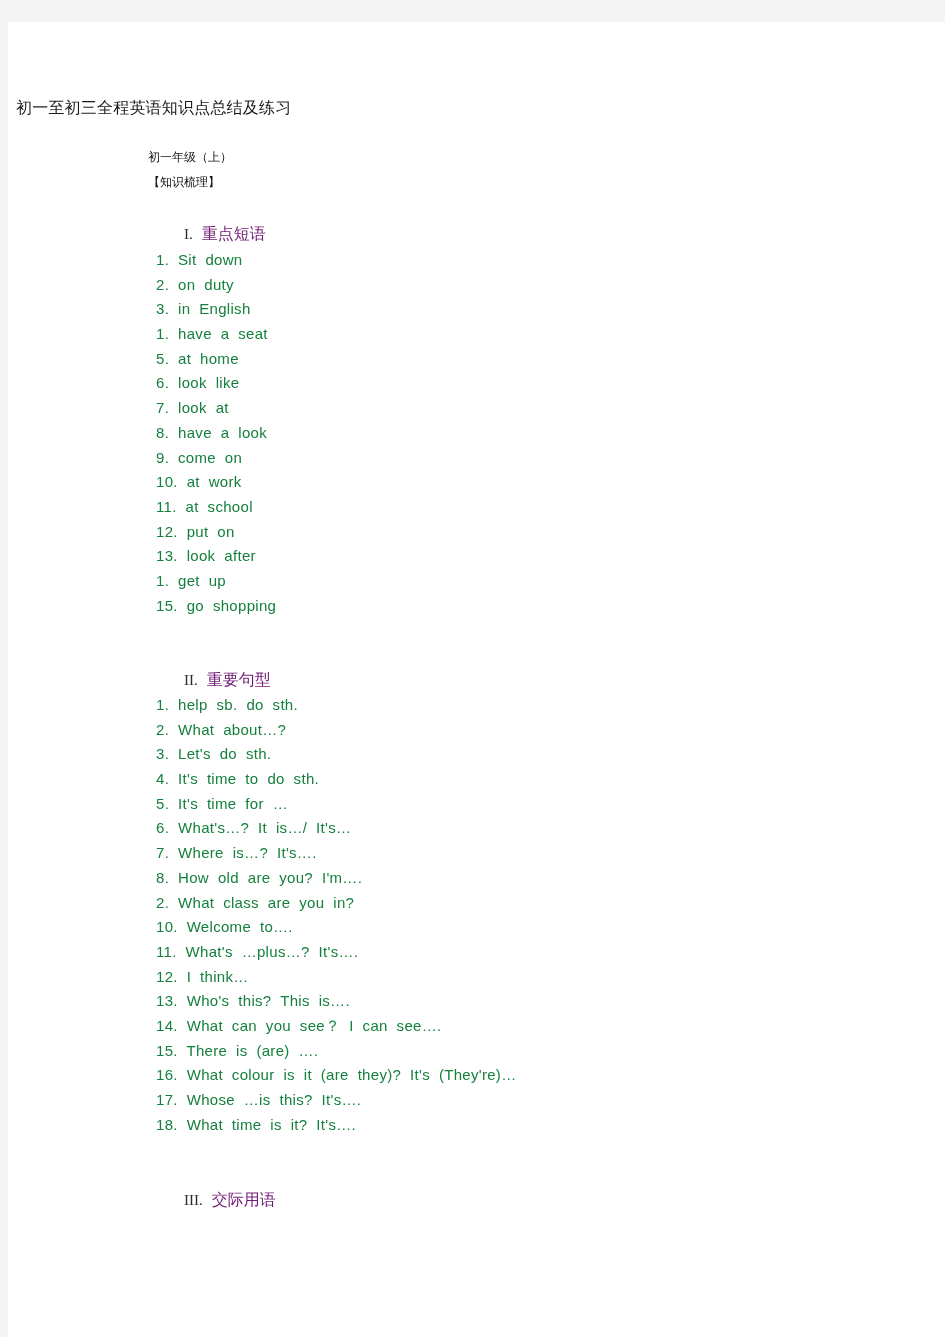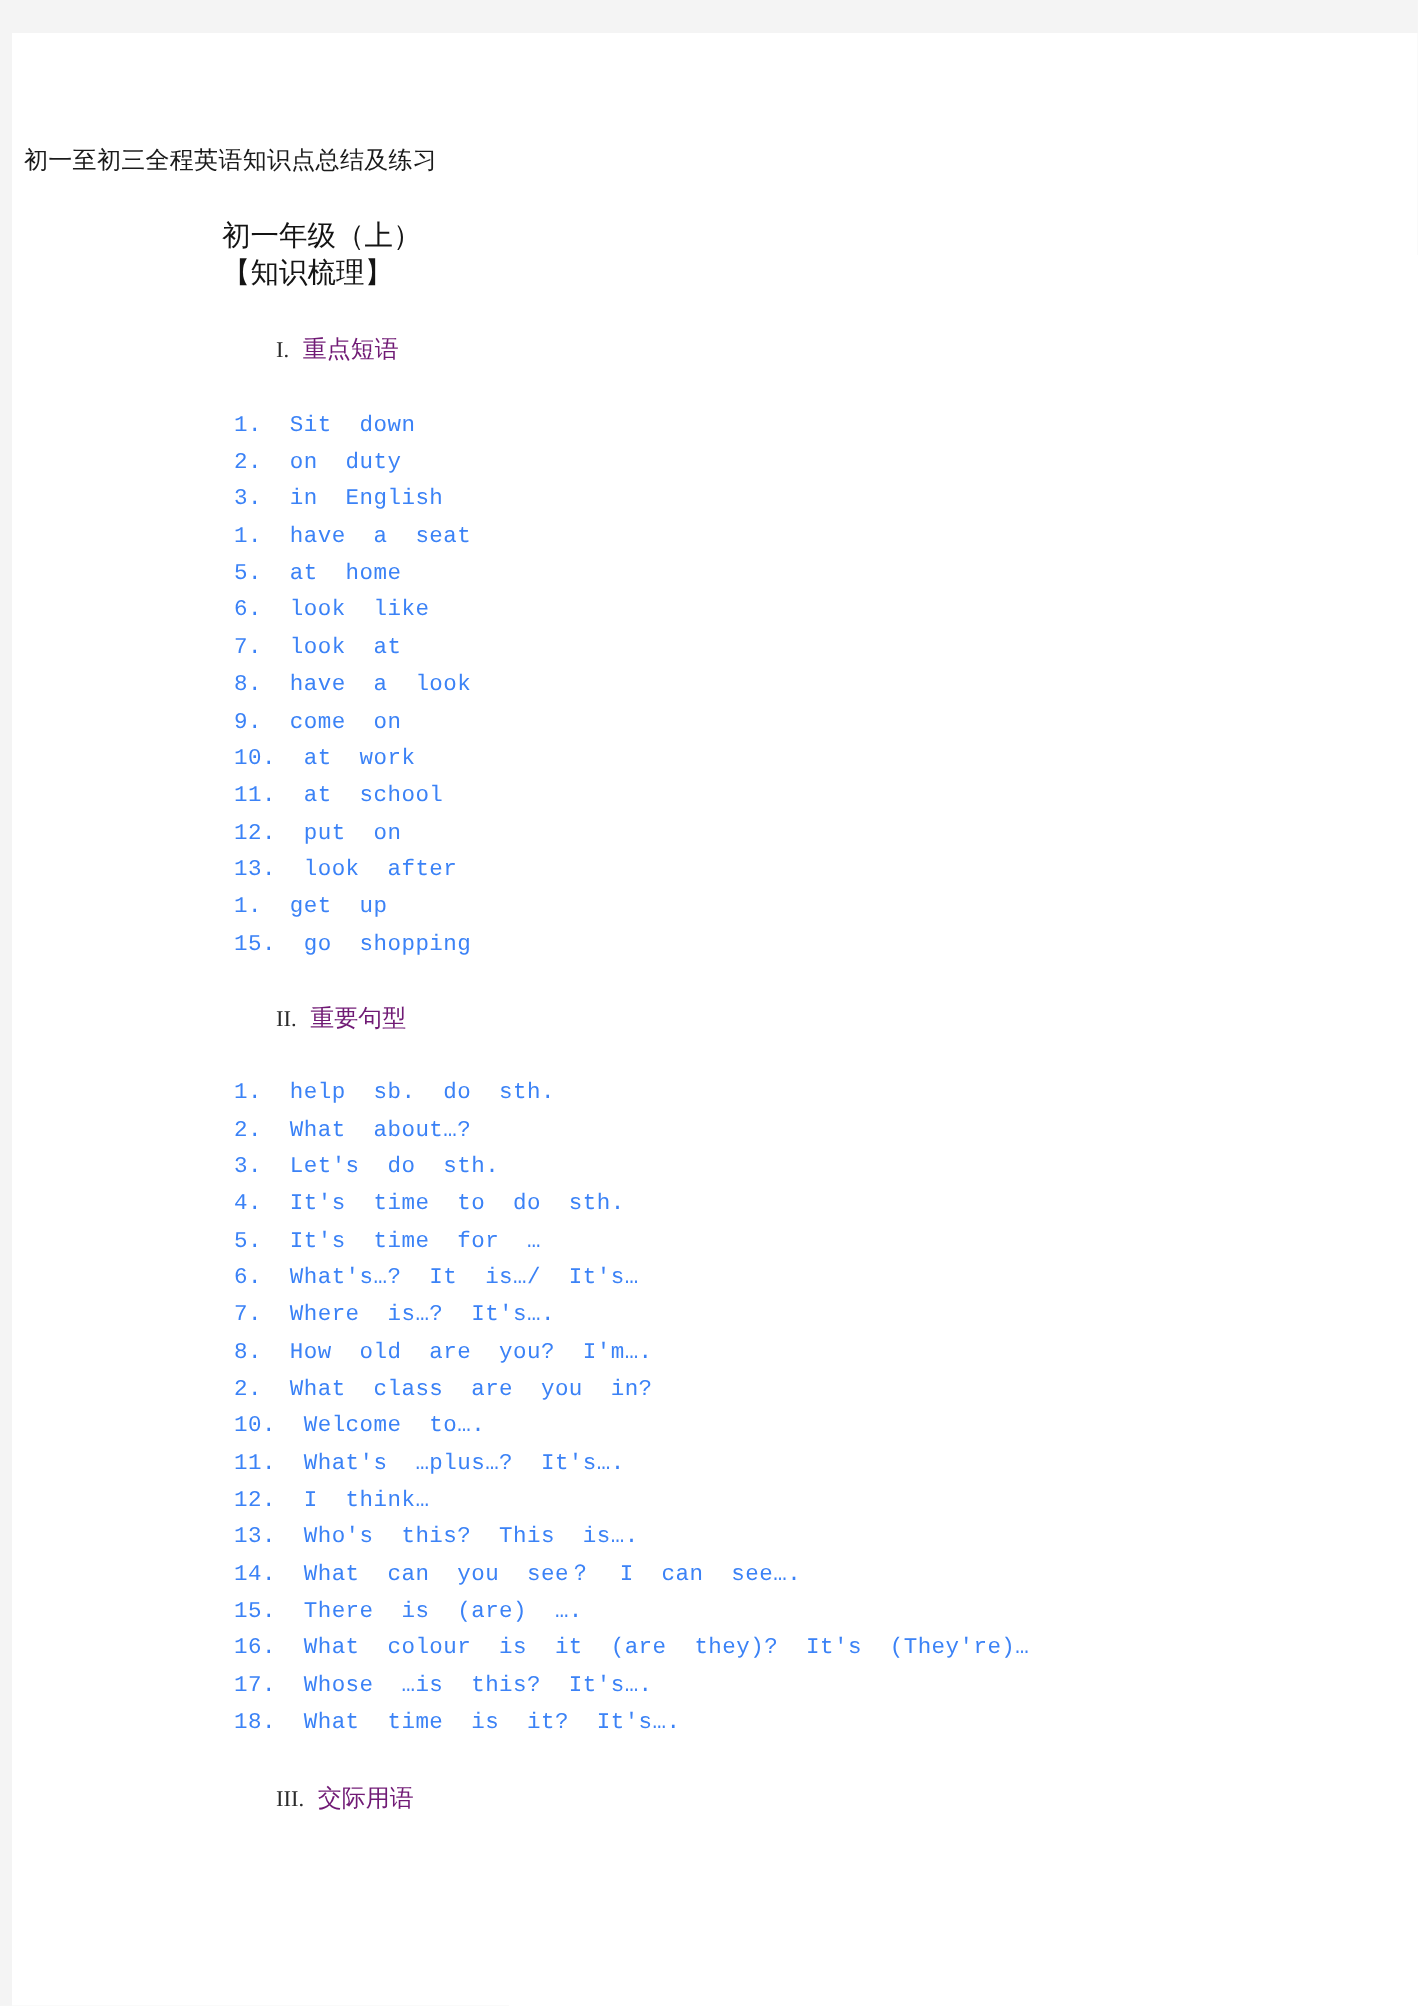--- a/index.html
+++ b/index.html
@@ -51,21 +51,21 @@
     color: #1a1a1a;
     letter-spacing: 0.2px;
     text-indent: 0;
   }
   .title-shift { display: inline-block; margin-left: 8px; }
 
   .cn-head {
     position: absolute;
     left: 140px;
     font-family: "Liberation Sans", sans-serif;
-    font-size: 19px;
+    font-size: 12px;
     line-height: 25px;
     color: #141414;
     white-space: pre;
   }
   .cn-head.h-grade { top: 123px; }
   .cn-head.h-bracket { top: 148px; }
 
   .sec-head {
     position: absolute;
     left: 144px;
@@ -86,24 +86,23 @@
     margin-left: 9px;
   }
   .sec-1 { top: 174px; }
   .sec-2 { top: 620px; }
   .sec-3 { top: 1140px; }
 
   
   .list-block {
     position: absolute;
     left: 148px;
-    font-family: Liberation Mono, monospace;
+    font-family: Liberation Sans, sans-serif;
     font-size: 15px;
-    color: #3b82f6;
-    margin-top: 24px;
+    color: #15803d;
   }
   .list-block.phrases { top: 226px; }
   .list-block.patterns { top: 671px; }
 
   .line {
     height: 24.7px;
     line-height: 24.7px;
     white-space: pre;
     letter-spacing: 0.3px;
   }

